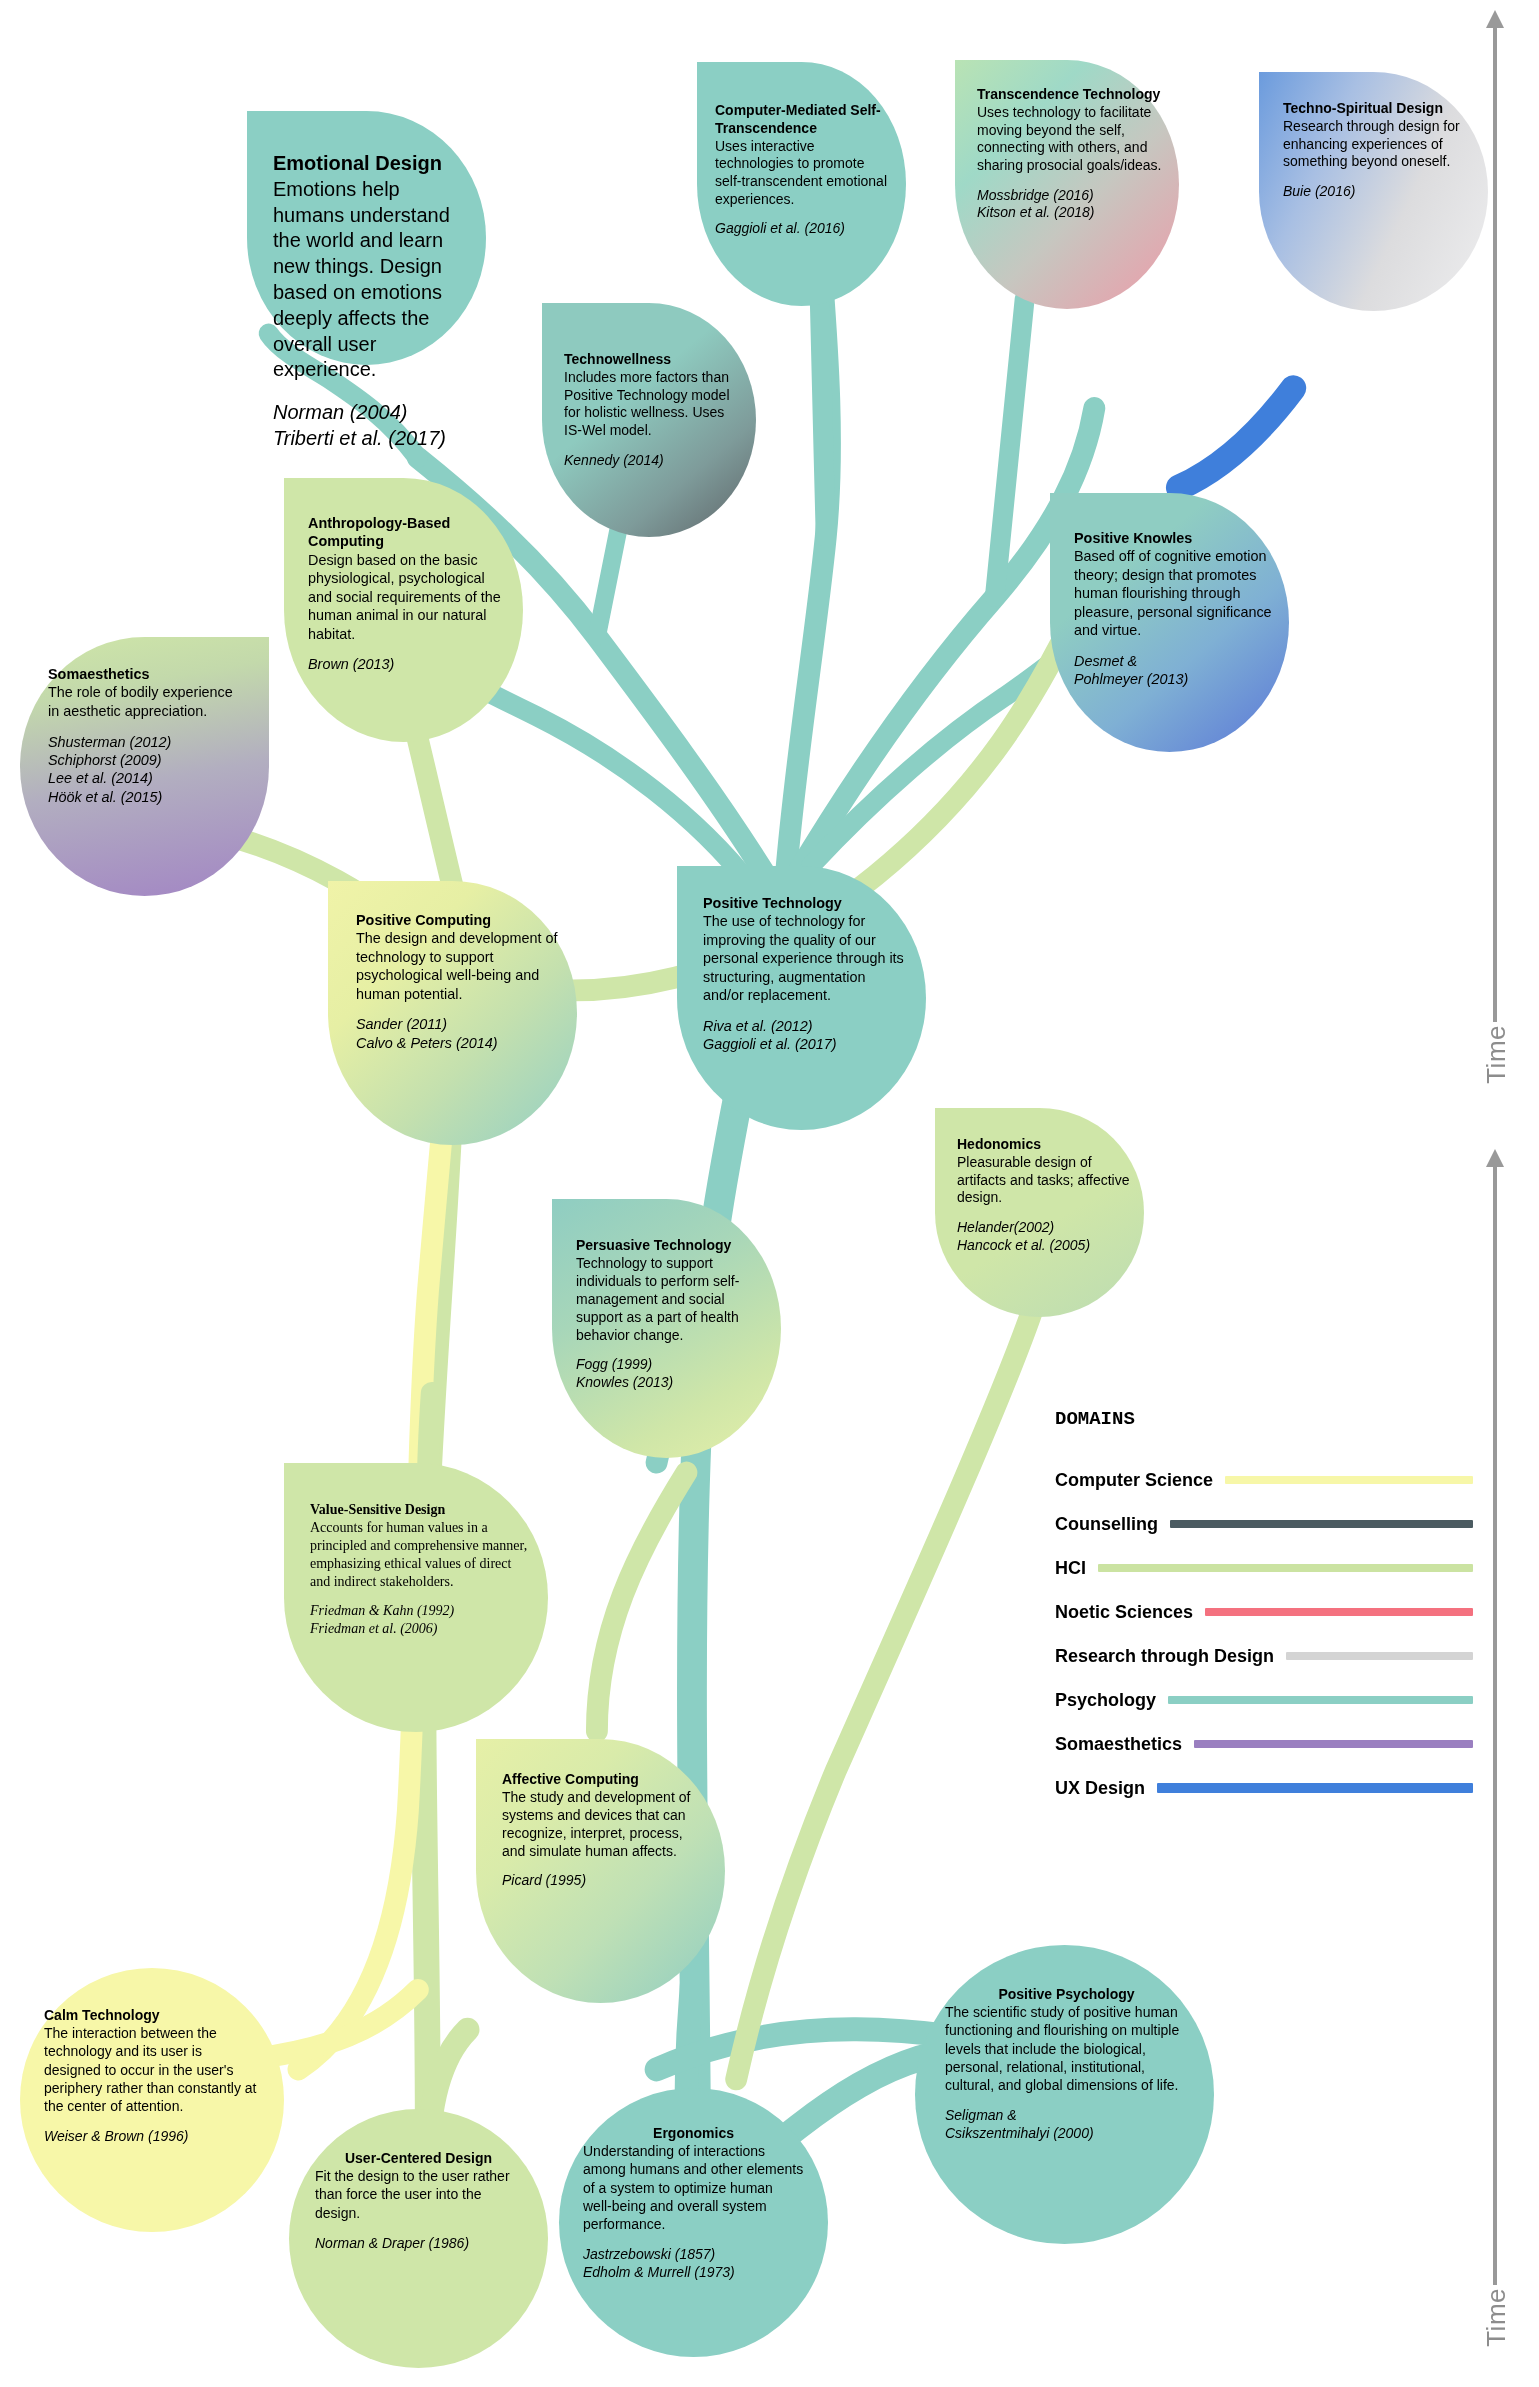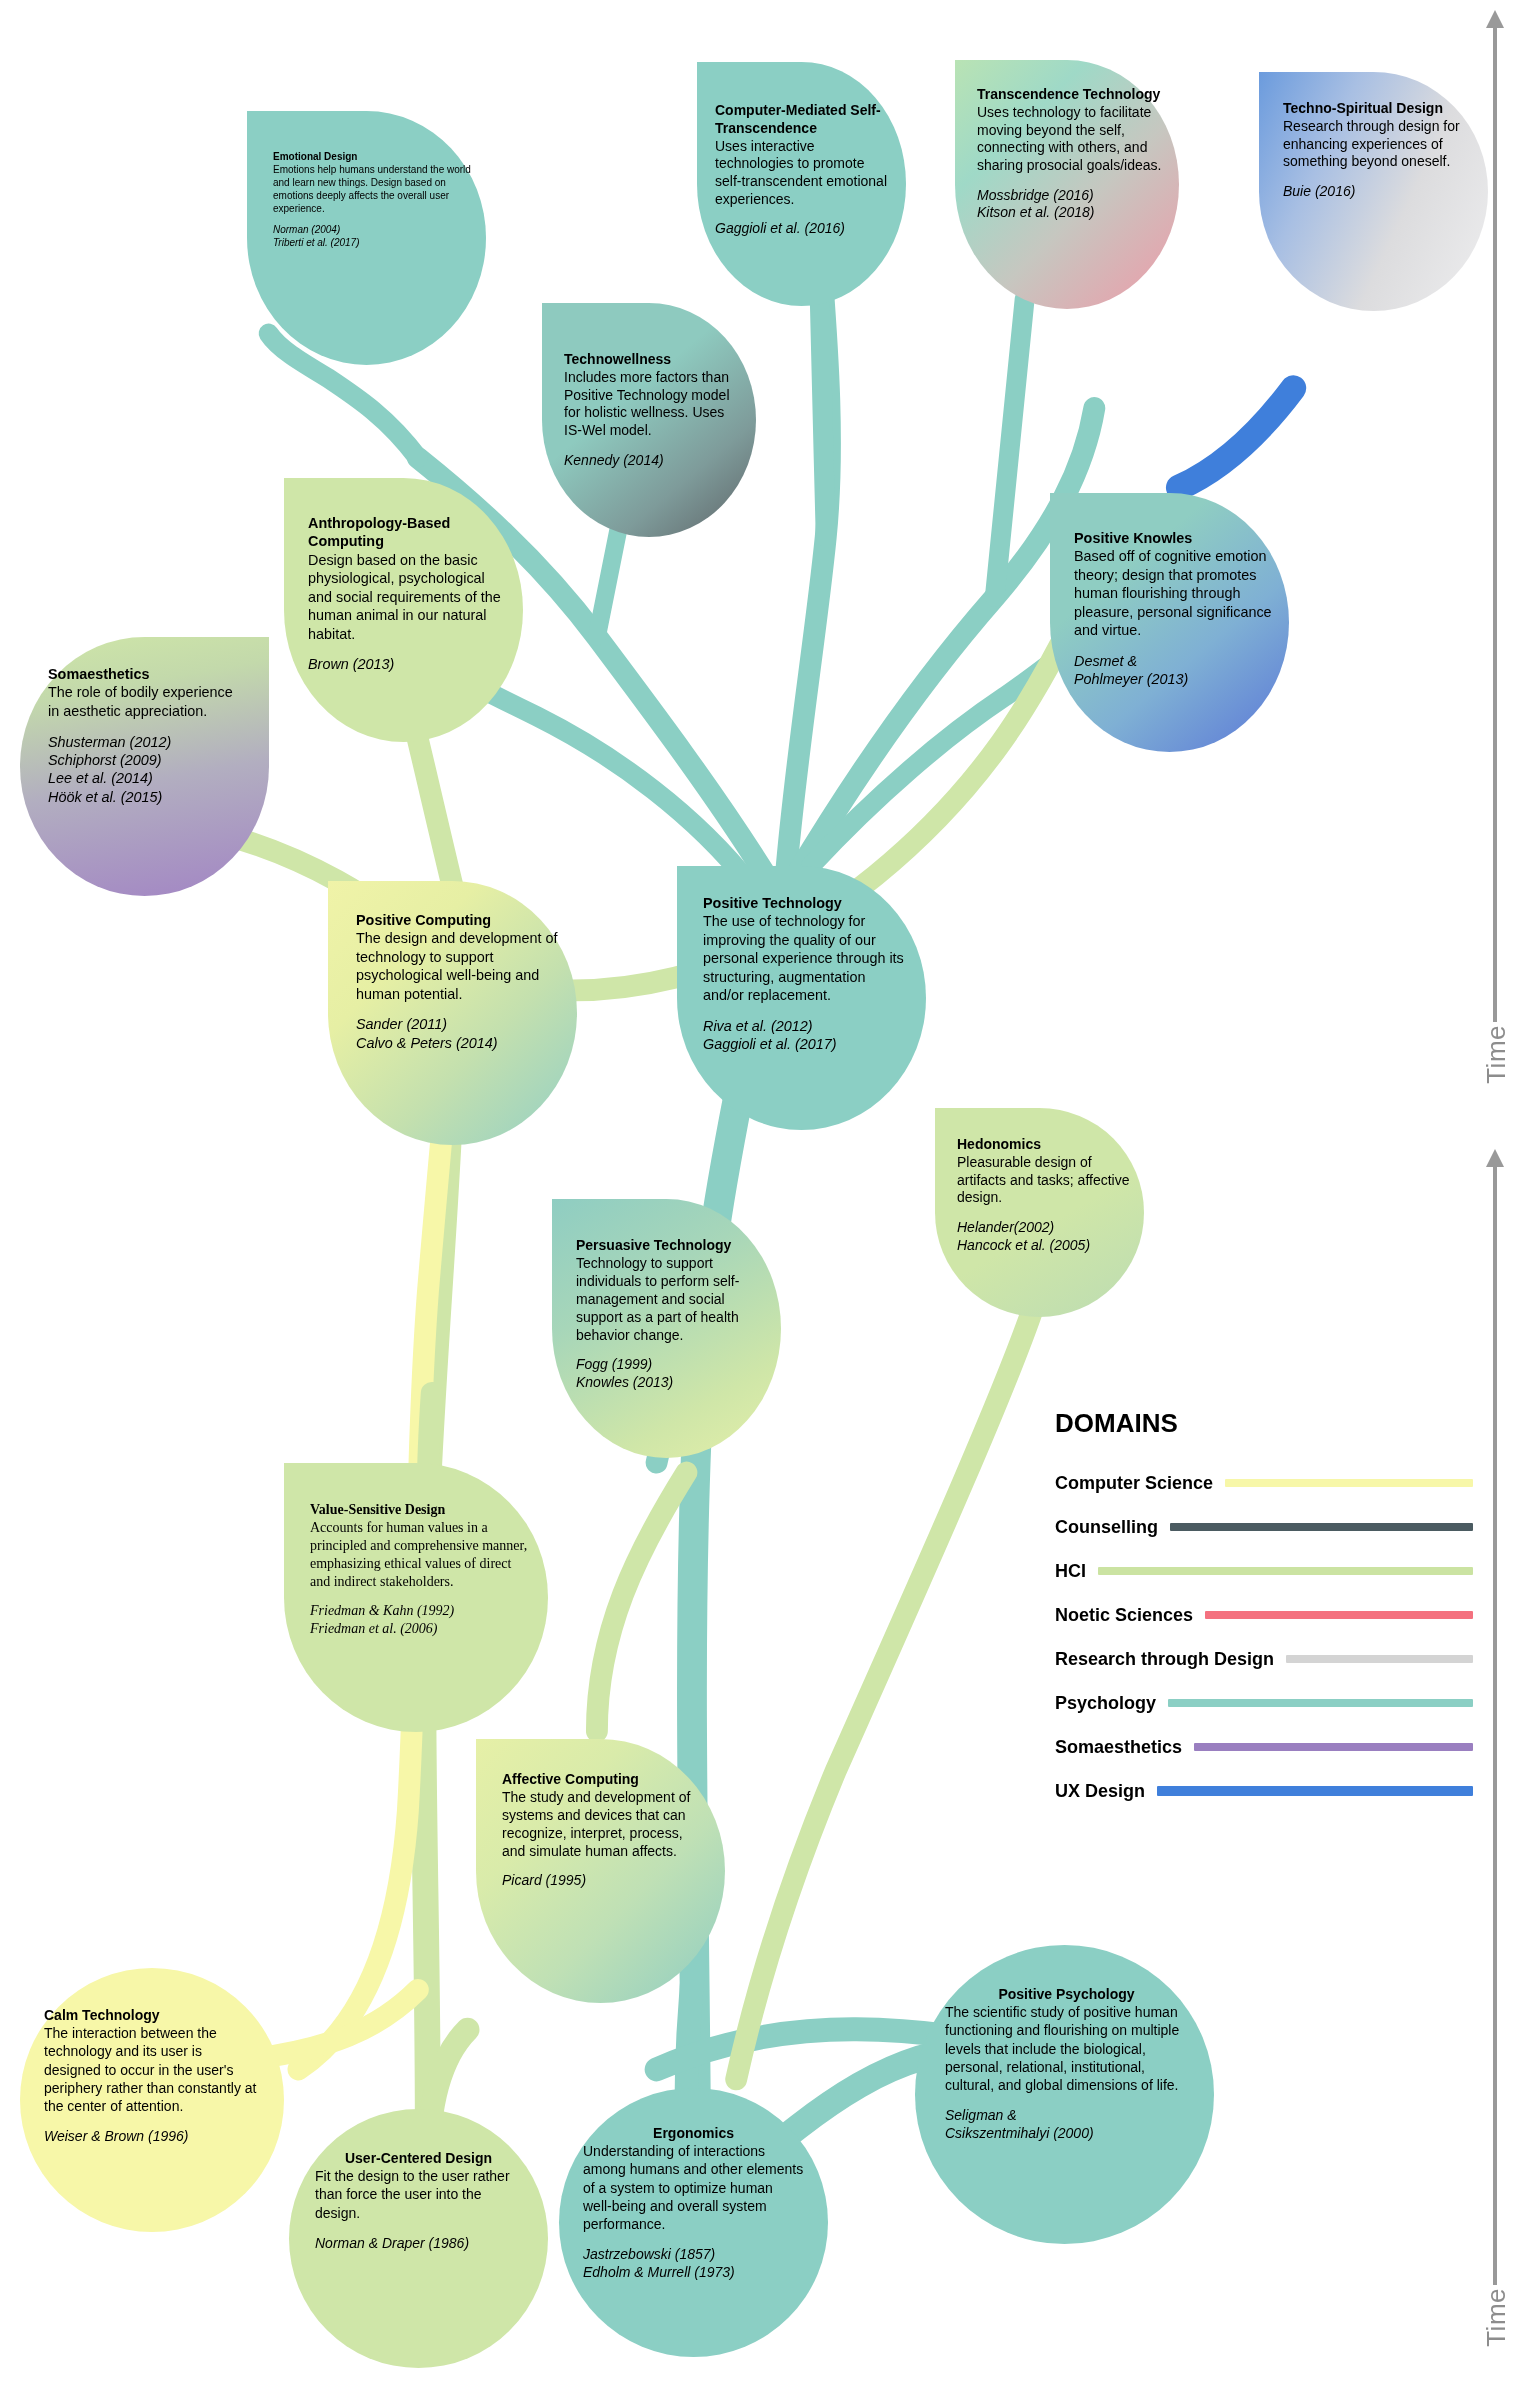--- a/index.html
+++ b/index.html
@@ -8,21 +8,21 @@
   #branches{position:absolute;left:0;top:0;width:1539px;height:2387px;}
   .node{position:absolute;box-sizing:border-box;}
   .node .txt{position:absolute;box-sizing:border-box;color:#000;}
   .ttl{font-weight:bold;display:block;}
   .desc{display:block;}
   .refs{display:block;font-style:italic;margin-top:0.85em;}
   .refs span{display:block;}
 
   
   #legend{position:absolute;left:1055px;top:1408px;width:418px;}
-  #legend .lg-title{font-weight:bold;font-size:26px;color:#000;margin-bottom:22px;}
+  #legend .lg-title{font-weight:bold;font-size:19px;color:#000;margin-bottom:28px;font-family:Liberation Mono, monospace;}
   .lg-row{display:flex;align-items:center;height:44px;}
   .lg-row .lg-label{font-weight:bold;font-size:18px;color:#000;white-space:nowrap;margin-right:12px;}
   .lg-row .lg-line{flex:1;height:8px;border-radius:1px;}
 
   
   .time-axis{position:absolute;color:#8d8d8d;}
   .time-axis .t-label{position:absolute;font-size:26px;color:#8d8d8d;
     writing-mode:vertical-rl;transform:rotate(180deg);letter-spacing:0.5px;}
   .t-arrow{position:absolute;width:4px;background:#999;}
   .t-head{position:absolute;width:0;height:0;border-left:9px solid transparent;
@@ -101,21 +101,21 @@
 
       <path d="M200,830 C170,828 150,826 130,822" stroke="#9a7fc0" stroke-width="18" opacity="0.45"></path>
 
       <path d="M1185,490 C1230,470 1270,430 1300,390" stroke="#3f7fdb" stroke-width="26"></path>
     </g>
   </svg>
 
   <div class="node" style="left:247px;top:111px;width:239px;height:254px;
               background:#8bcfc4;
               border-radius:0 50% 50% 50%;">
-    <div class="txt" style="left:26px;top:40px;width:199px;font-size:10px;line-height:1.29;">
+    <div class="txt" style="left:26px;top:40px;width:199px;font-size:20px;line-height:1.29;">
       <span class="ttl">Emotional Design</span>
       <span class="desc">Emotions help humans understand the world and learn new things. Design based on emotions deeply affects the overall user experience.</span>
       <span class="refs">
         <span>Norman (2004)</span>
         <span>Triberti et al. (2017)</span>
       </span>
     </div>
   </div>
 
   <div class="node" style="left:697px;top:62px;width:209px;height:244px;

